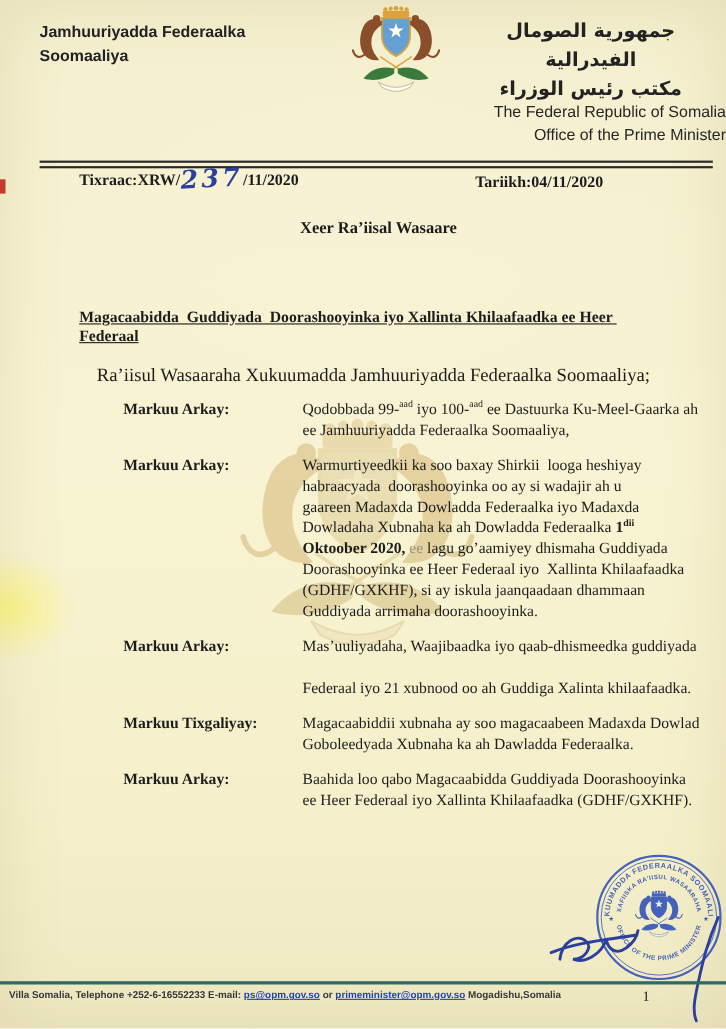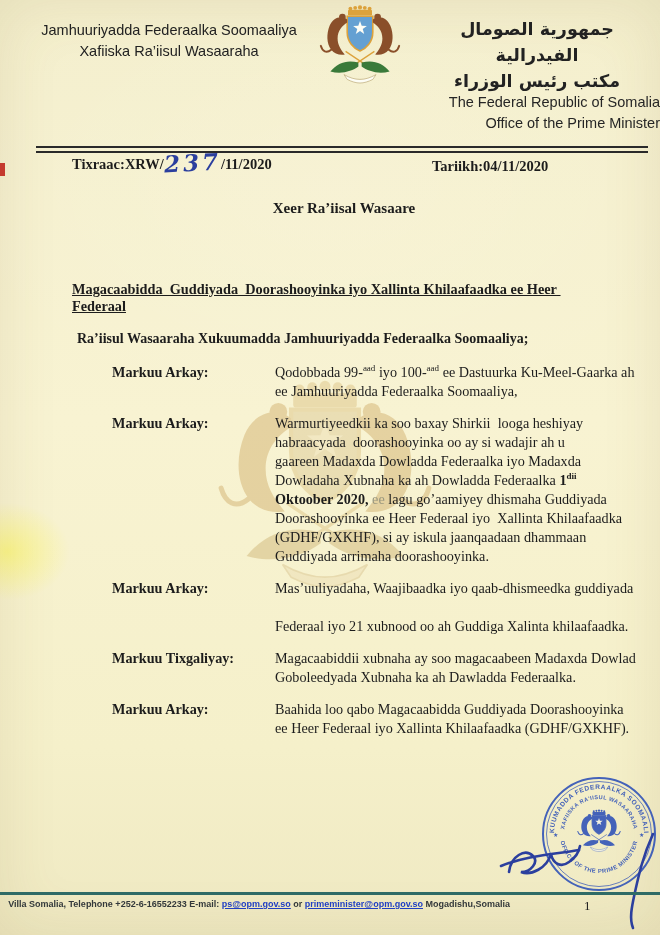--- a/index.html
+++ b/index.html
@@ -12,22 +12,22 @@
       linear-gradient(180deg,#f4efcd 0%,#f8f3d2 45%,#f5f0ca 80%,#efe9c2 100%);
     color:#1c1c1c;
     box-shadow:inset 0 0 60px rgba(120,100,40,0.12);
   }
   .abs{position:absolute;}
   .b{font-weight:bold;}
   .sup{font-size:9px;vertical-align:super;line-height:0;}
   .faint{color:#9a977f;}
 
   
-  .org-somali{left:36px;top:20px;width:266px;text-align:center;
-    font-family:"Liberation Sans",sans-serif;font-weight:normal;font-size:14.5px;line-height:21px;color:#222;}
+  .org-somali{left:36px;top:20px;width:266px;text-align:left;
+    font-family:"Liberation Sans",sans-serif;font-weight:bold;font-size:14.5px;line-height:21px;color:#222;}
   .org-arabic{left:420px;top:16px;width:234px;text-align:center;direction:rtl;
     font-weight:bold;font-size:17.5px;line-height:26px;color:#222;font-family:"DejaVu Sans",sans-serif;}
   .emblem-header{left:312px;top:5px;width:96px;height:80px;}
   .org-english{left:0;top:92px;width:660px;text-align:right;padding-left:44px;box-sizing:border-box;
     font-family:"Liberation Sans",sans-serif;font-size:14.5px;line-height:21px;color:#262626;}
 
   
   .double-rule{left:36px;top:146px;width:612px;height:3px;
     border-top:2px solid #2a2a2a;border-bottom:2px solid #2a2a2a;}
   .footer-rule{left:0;top:892px;width:660px;height:2.5px;background:#2f6b66;}
@@ -36,21 +36,21 @@
   .ref-row{left:72px;top:156px;width:560px;font-size:14.5px;font-weight:bold;}
   .handwritten{display:inline-block;font-family:"DejaVu Serif",serif;font-style:italic;font-weight:bold;
     color:#2b3f9e;font-size:23px;letter-spacing:3px;transform:rotate(-3deg) translateY(2px);line-height:10px;}
   .date{left:432px;top:158px;font-size:14.5px;font-weight:bold;}
 
   .doc-title{left:0;top:199px;width:644px;text-align:center;}
   .doc-title span{display:inline-block;transform:translateX(22px);font-weight:bold;font-size:15px;}
 
   .subject{left:72px;top:281px;width:540px;font-weight:bold;font-size:14.3px;
     text-decoration:underline;white-space:pre-wrap;}
-  .salutation{left:77px;top:331px;width:540px;font-weight:bold;font-size:14px;}
+  .salutation{left:88px;top:331px;width:540px;font-weight:normal;font-size:17px;}
 
   
   .clauses{left:72px;top:363px;width:530px;margin-left:40px;}
   .clause-row{display:flex;margin-bottom:13px;}
   .clause-label{flex:0 0 163px;font-weight:bold;font-size:14.2px;line-height:19px;}
   .clause-body{flex:1;font-size:14.2px;line-height:19px;white-space:pre-wrap;}
 
   
   .watermark{left:190px;top:380px;width:270px;height:212px;opacity:0.42;pointer-events:none;}
 
@@ -107,21 +107,20 @@
 
       <path d="M40 87 C54 95 66 95 80 87 L76 93 C64 99 56 99 44 93 Z" style="fill:var(--white);stroke:var(--line);stroke-width:0.8"></path>
     </symbol>
   </defs>
 </svg>
 
 <div class="page">
 
   <div class="abs org-somali">
     <div>Jamhuuriyadda Federaalka Soomaaliya</div>
-    <div>Xafiiska Ra’iisul Wasaaraha</div>
   </div>
 
   <svg class="abs emblem-header emblem-full" viewBox="0 0 120 100">
     <use href="#coat"></use>
   </svg>
 
   <div class="abs org-arabic">
     <div>جمهورية الصومال الفيدرالية</div>
     <div>مكتب رئيس الوزراء</div>
   </div>

